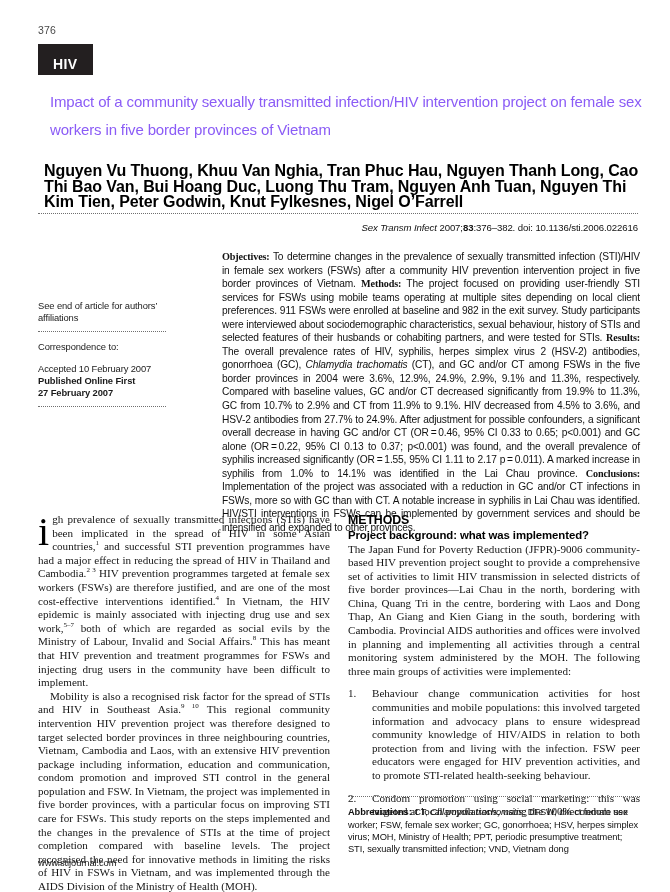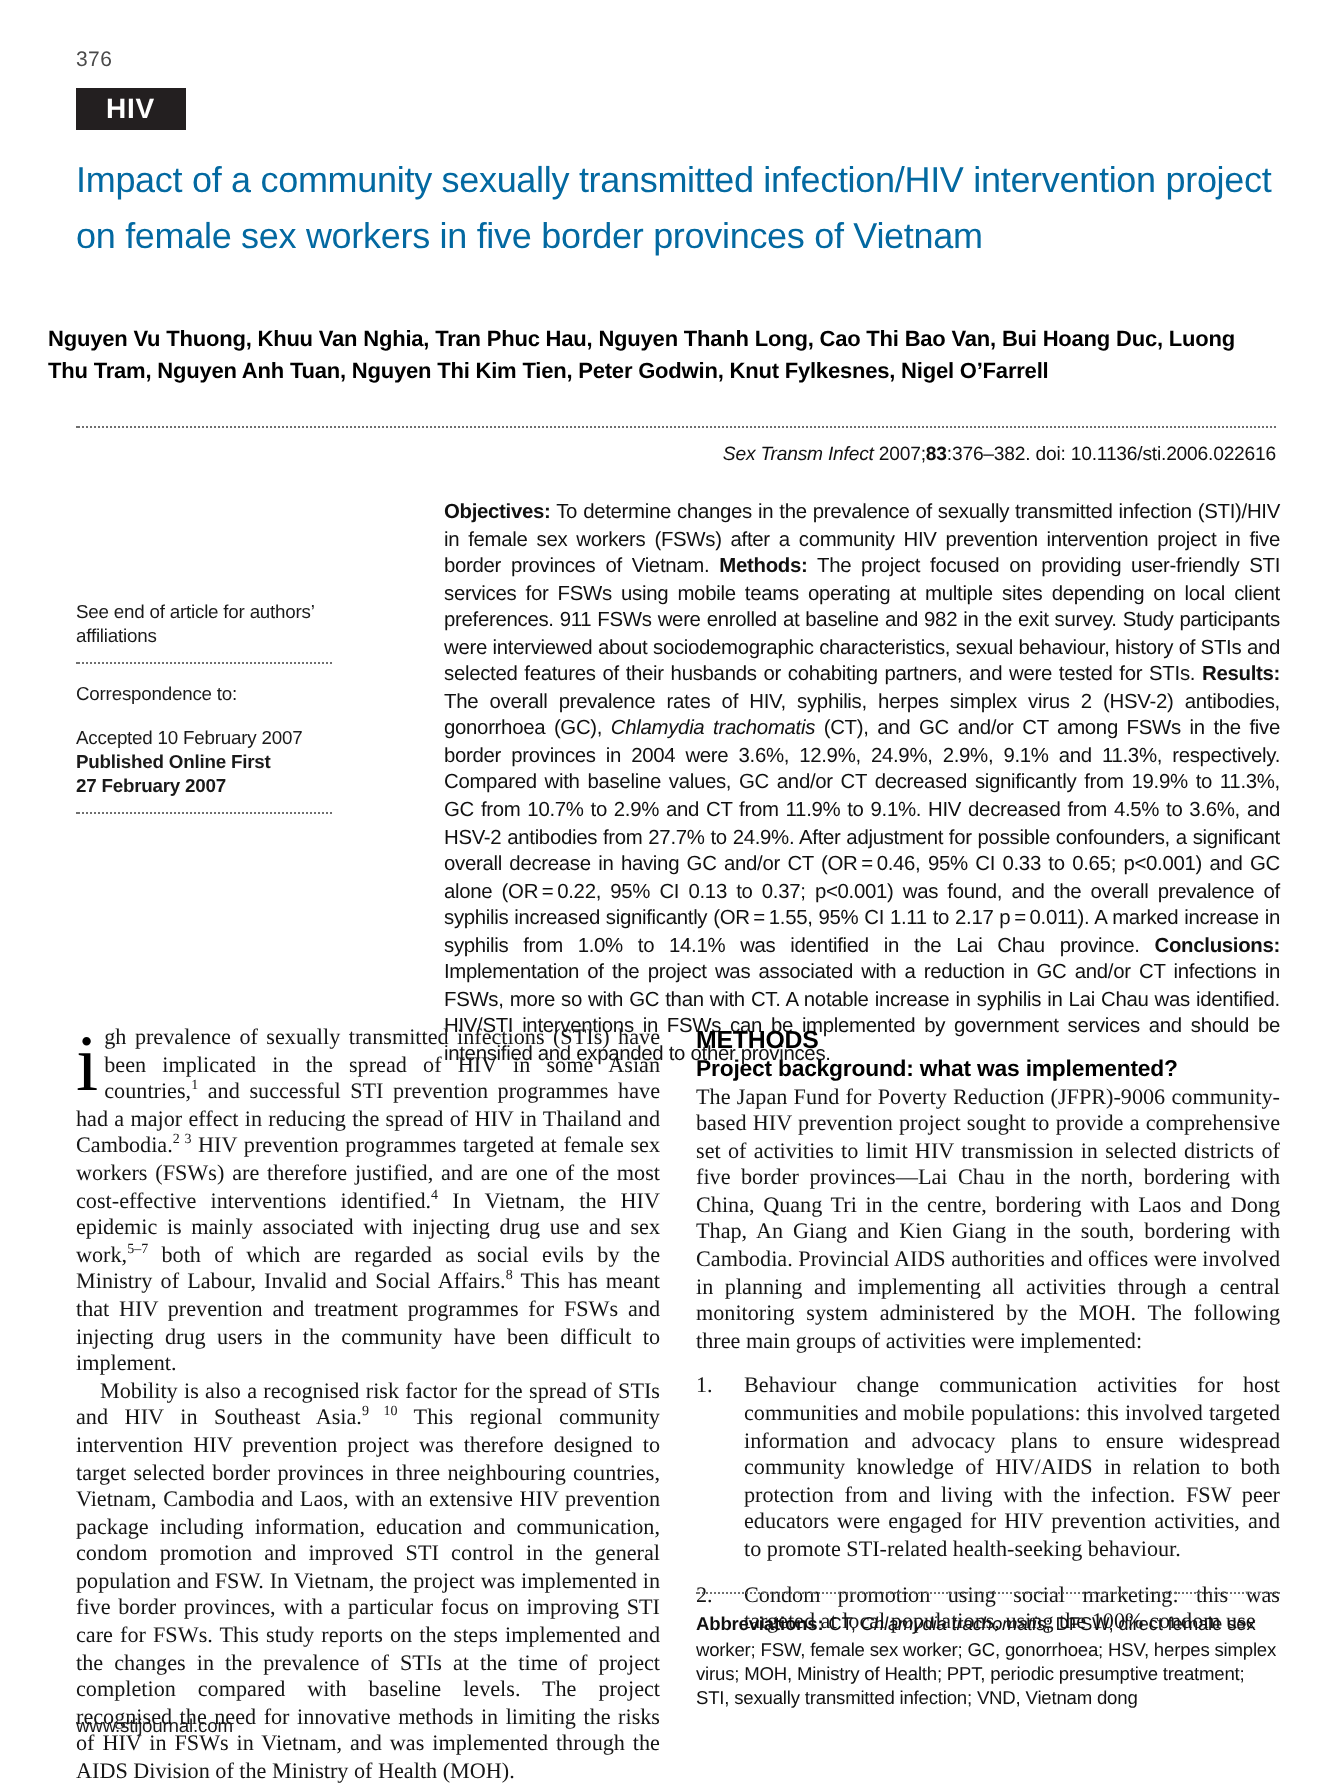--- a/index.html
+++ b/index.html
@@ -33,42 +33,42 @@
   }
   .section-badge {
     position: absolute;
     left: 38px; top: 44px;
     background: #231f20;
     color: #ffffff;
     font-family: "Liberation Sans", sans-serif;
     font-weight: bold;
     font-size: 14px;
     letter-spacing: 0.4px;
-    padding: 3px 15px 4px 15px;
+    padding: 13px 15px 4px 15px;
     line-height: 1;
   }
   .article-title {
     position: absolute;
     left: 38px; top: 76px;
     width: 600px;
     font-family: "Liberation Sans", sans-serif;
     font-weight: normal;
-    font-size: 18px;
+    font-size: 15px;
     line-height: 28px;
     letter-spacing: -0.15px;
-    color: #0369a1;
-    margin: 0;
+    color: #8b5cf6;
+    margin: 12px;
   }
   .authors {
     position: absolute;
-    left: 24px; top: 163px;
-    width: 600px;
-    font-family: "Liberation Sans", sans-serif;
-    font-weight: bold;
-    font-size: 11px;
+    left: 44px; top: 163px;
+    width: 600px;
+    font-family: "Liberation Sans", sans-serif;
+    font-weight: bold;
+    font-size: 16px;
     line-height: 15.5px;
     letter-spacing: -0.1px;
     color: #000000;
   }
   .rule-dots {
     border: none;
     border-top: 1.4px dotted #6f6f6f;
     margin: 0;
     height: 0;
   }
@@ -117,21 +117,21 @@
     left: 222px; top: 250px;
     width: 418px;
     font-family: "Liberation Sans", sans-serif;
     font-size: 10.2px;
     line-height: 13.55px;
     text-align: justify;
     color: #111111;
     letter-spacing: -0.15px;
   }
   .abstract p { margin: 0; }
-  .abstract b { font-weight: bold; }
+  .abstract b { font-weight: bold; font-family: Liberation Serif, serif; }
   .abstract i { font-style: italic; }
 
   
   .col {
     position: absolute;
     top: 513px;
     width: 292px;
     font-family: "Liberation Serif", serif;
     font-size: 11.1px;
     line-height: 13.6px;

